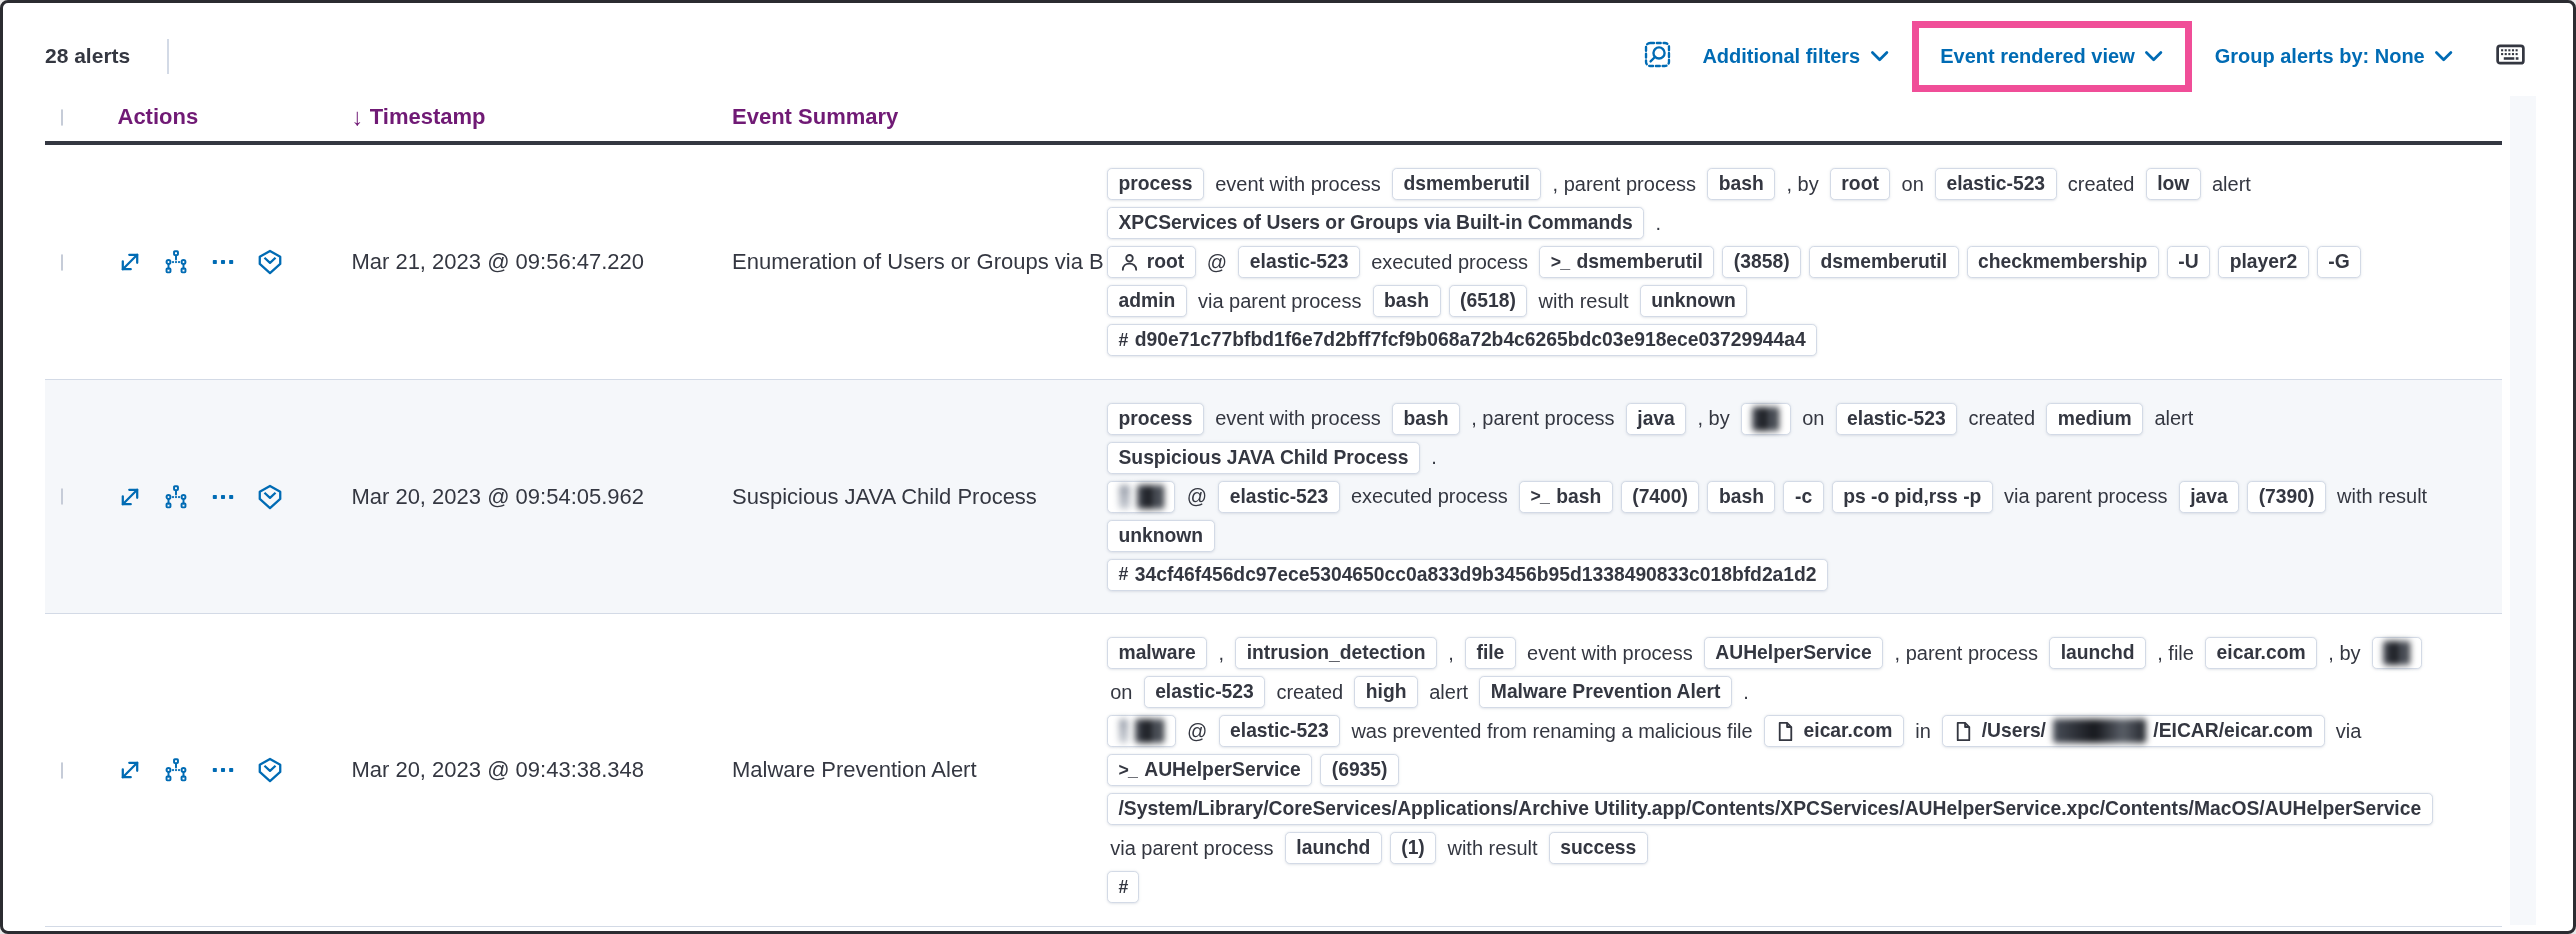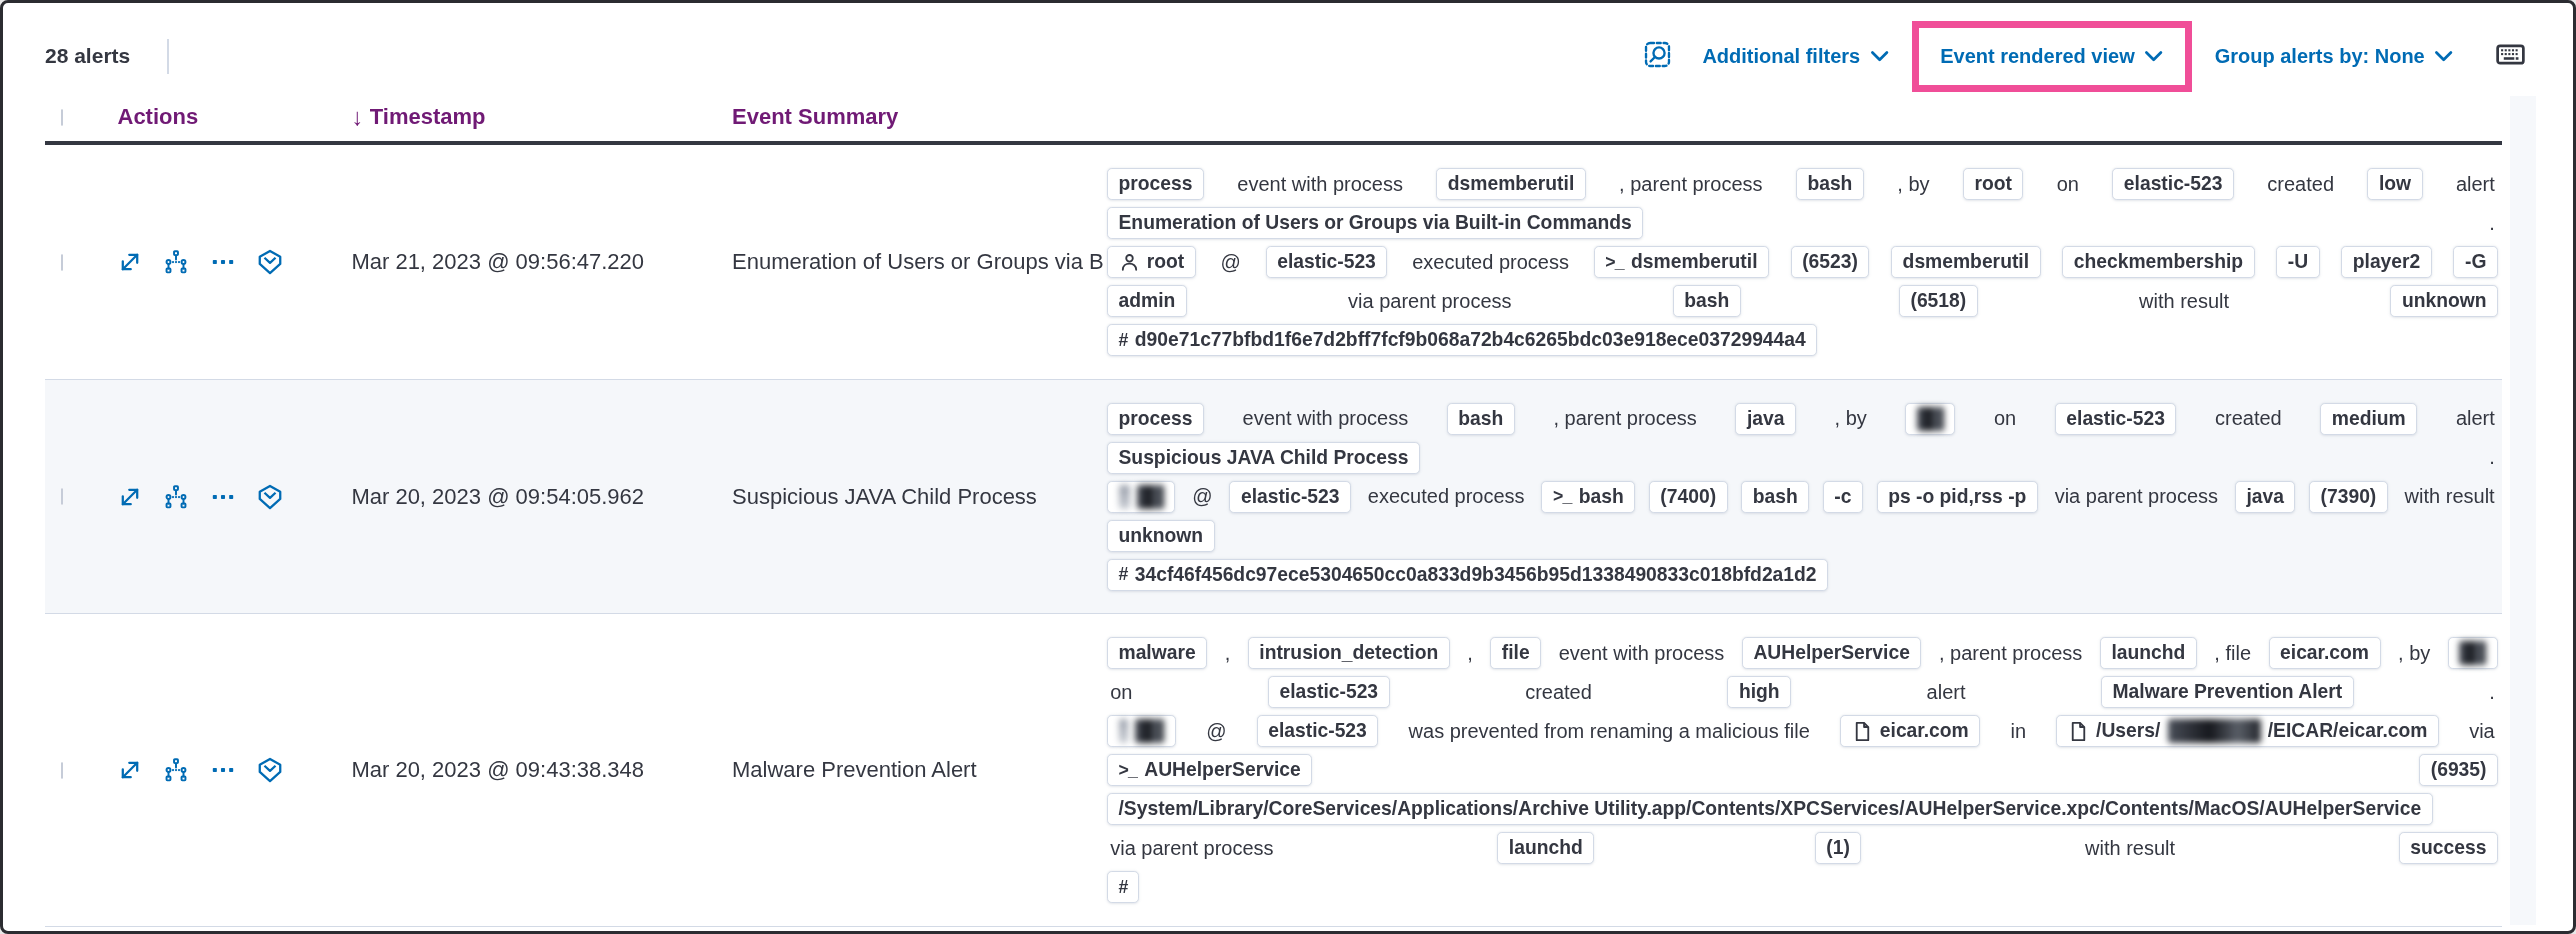--- a/index.html
+++ b/index.html
@@ -50,21 +50,21 @@
   .trow.striped{background:#f5f7fa;}
   .checkbox{
     width:26px;height:26px;border:1.6px solid #c6ccd8;border-radius:6.4px;
     background:#fff;margin-left:16px;box-sizing:border-box;cursor:pointer;
   }
   .actions-cell{display:flex;align-items:center;gap:22.6px;padding-left:14.5px;}
   .action-icon{display:inline-flex;cursor:pointer;background:none;border:none;padding:0;}
   .ts-cell{font-size:22px;white-space:nowrap;padding-left:6.4px;}
   .rule-cell{font-size:22px;white-space:nowrap;overflow:hidden;padding-right:21px;}
   .es-cell{display:flex;flex-direction:column;justify-content:center;}
-  .es-line{display:flex;justify-content:space-between;align-items:center;min-height:39px;}
+  .es-line{display:flex;justify-content:flex-start;align-items:center;min-height:39px;}
   .es-text{font-size:20px;color:#343741;white-space:pre;margin:0 7.2px;}
   .es-badge{
     display:inline-flex;align-items:center;gap:7.2px;margin:0 4px;
     padding:2.4px 10.5px;min-height:32px;box-sizing:border-box;
     background:#fff;border:1.6px solid #d3dae6;border-radius:4.8px;
     box-shadow:0 0.8px 2.4px rgba(152,162,179,.28);
     font-size:19.3px;font-weight:600;color:#343741;white-space:pre;cursor:pointer;
   }
   .glyph{font-size:17.7px;font-weight:700;color:#343741;letter-spacing:-0.8px;}
   .blur-block{display:inline-block;height:24px;border-radius:2.4px;filter:blur(3.2px);vertical-align:middle;}
@@ -213,33 +213,33 @@
               <span class="es-badge"><span>bash</span></span>
               <span class="es-text">, by</span>
               <span class="es-badge"><span>root</span></span>
               <span class="es-text">on</span>
               <span class="es-badge"><span>elastic-523</span></span>
               <span class="es-text">created</span>
               <span class="es-badge"><span>low</span></span>
               <span class="es-text">alert</span>
             </div>
             <div class="es-line">
-              <span class="es-badge"><span>Enumeration of Users or Groups via Built-in Commands</span></span>
+              <span class="es-badge"><span>XPCServices of Users or Groups via Built-in Commands</span></span>
               <span class="es-text">.</span>
             </div>
             <div class="es-line">
               <span class="es-badge"><span style="display: inline-flex;"><svg width="21" height="21" viewBox="0 0 16 16" fill="none" stroke="#343741" stroke-width="1.4" stroke-linecap="round">
                     <circle cx="8" cy="4.8" r="2.5"></circle>
                     <path d="M2.9 13.6 C2.9 10.6 5.1 8.9 8 8.9 C10.9 8.9 13.1 10.6 13.1 13.6"></path>
                   </svg></span><span>root</span></span>
               <span class="es-text">@</span>
               <span class="es-badge"><span>elastic-523</span></span>
               <span class="es-text">executed process</span>
               <span class="es-badge"><span class="glyph">&gt;_</span><span>dsmemberutil</span></span>
-              <span class="es-badge"><span>(6523)</span></span>
+              <span class="es-badge"><span>(3858)</span></span>
               <span class="es-badge"><span>dsmemberutil</span></span>
               <span class="es-badge"><span>checkmembership</span></span>
               <span class="es-badge"><span>-U</span></span>
               <span class="es-badge"><span>player2</span></span>
               <span class="es-badge"><span>-G</span></span>
             </div>
             <div class="es-line">
               <span class="es-badge"><span>admin</span></span>
               <span class="es-text">via parent process</span>
               <span class="es-badge"><span>bash</span></span>

